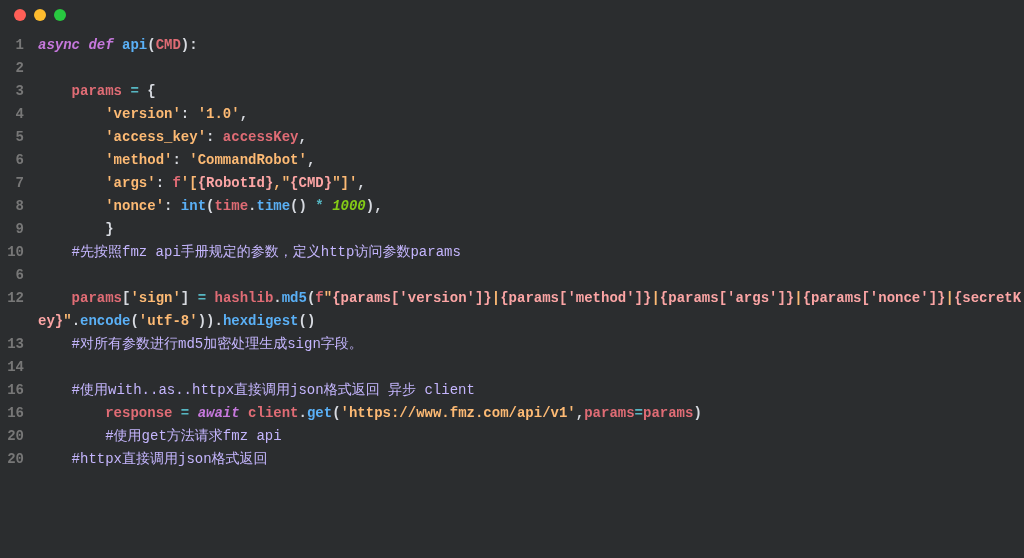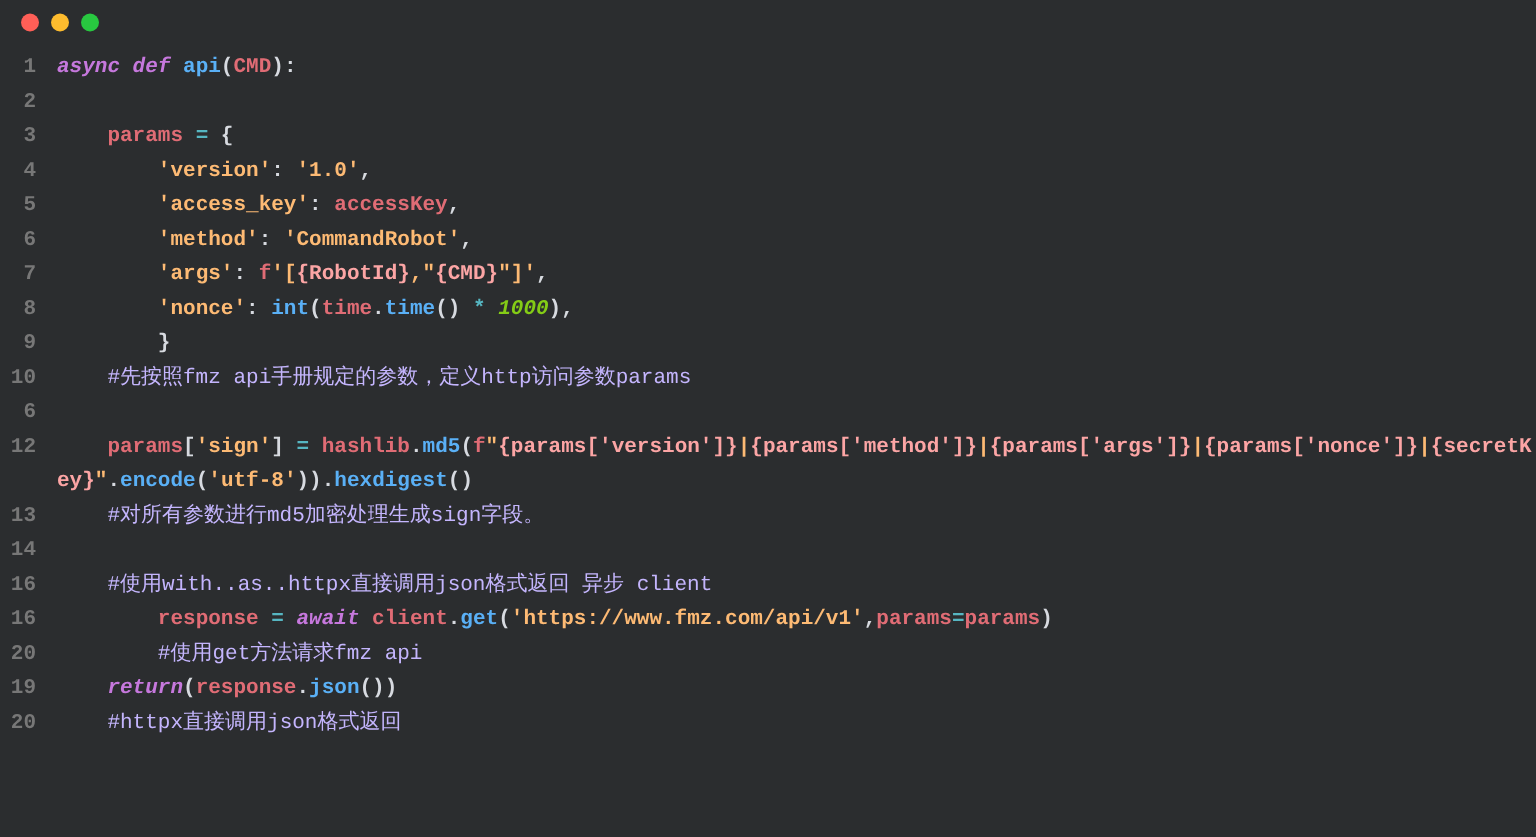--- a/index.html
+++ b/index.html
@@ -144,21 +144,17 @@
       </div>
       <div class="line">
         <div class="gutter">16</div>
         <div class="code"><span class="punc">        </span><span class="var">response</span><span class="punc"> </span><span class="op">=</span><span class="punc"> </span><span class="kw">await </span><span class="var">client</span><span class="punc">.</span><span class="fn">get</span><span class="punc">(</span><span class="str">'https://www.fmz.com/api/v1'</span><span class="punc">,</span><span class="var">params</span><span class="op">=</span><span class="var">params</span><span class="punc">)</span></div>
       </div>
       <div class="line">
         <div class="gutter">20</div>
         <div class="code"><span class="punc">        </span><span class="cmt">#使用get方法请求fmz api</span></div>
       </div>
       <div class="line">
-        <div class="gutter">19</div>
-        <div class="code"><span class="punc">    </span><span class="kw">return</span><span class="punc">(</span><span class="var">response</span><span class="punc">.</span><span class="fn">json</span><span class="punc">())</span></div>
-      </div>
-      <div class="line">
         <div class="gutter">20</div>
         <div class="code"><span class="punc">    </span><span class="cmt">#httpx直接调用json格式返回</span></div>
       </div>
     </div>
 </div>
 
 </body></html>

